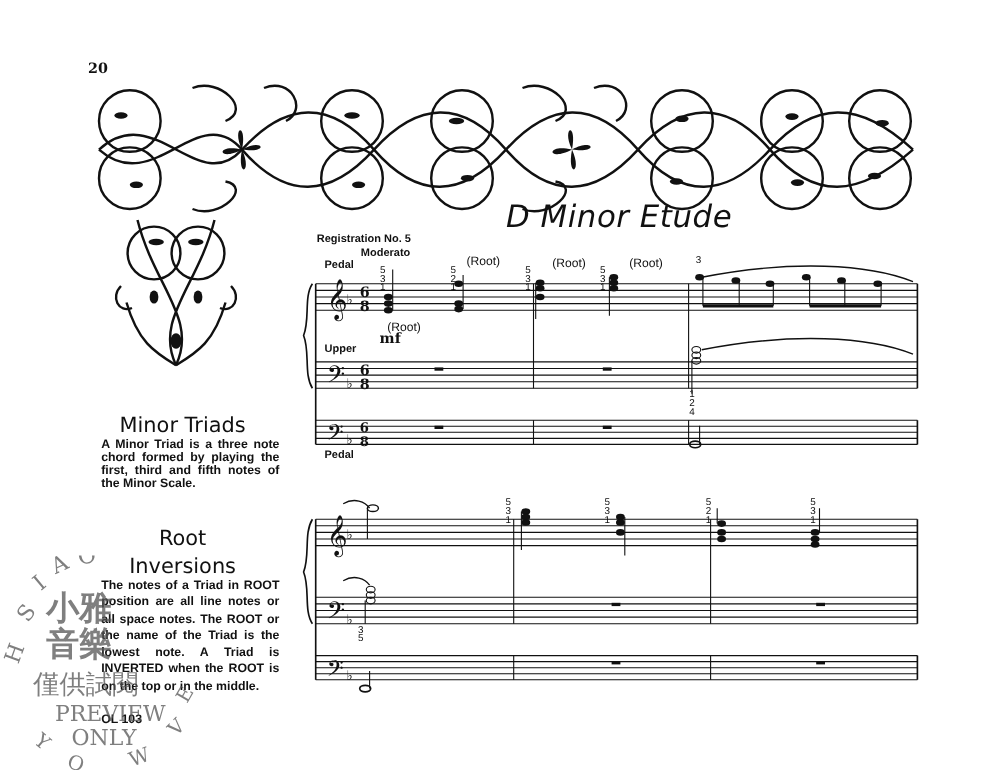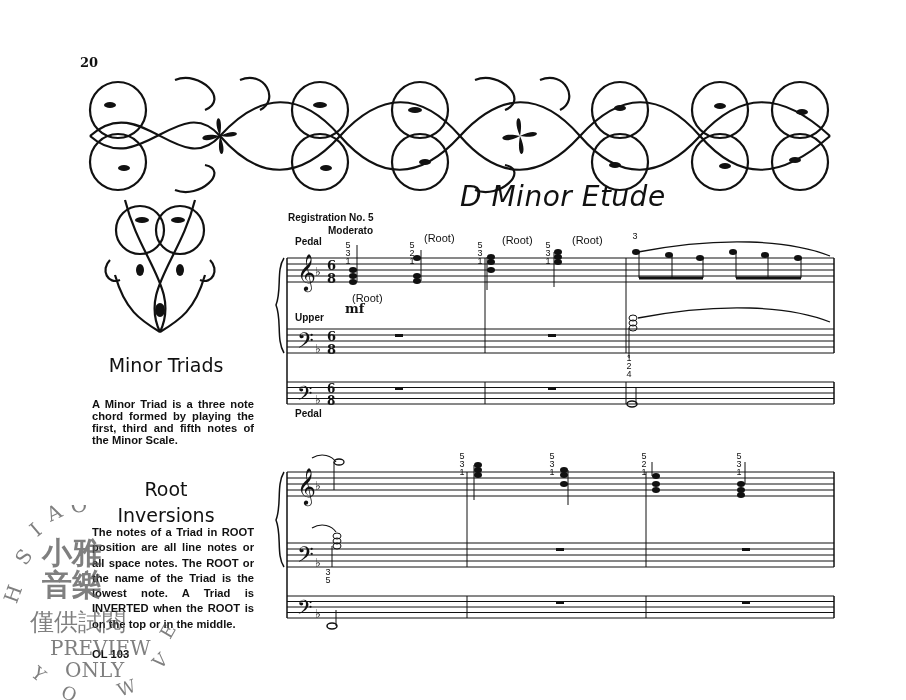--- a/index.html
+++ b/index.html
@@ -66,21 +66,21 @@
     <ellipse cx="62" cy="150" rx="7" ry="3"></ellipse>
       <ellipse cx="98" cy="150" rx="7" ry="3"></ellipse>
     <ellipse cx="80" cy="240" rx="5" ry="7"></ellipse>
     <ellipse cx="60" cy="200" rx="4" ry="6"></ellipse>
       <ellipse cx="100" cy="200" rx="4" ry="6"></ellipse>
   </g>
 </svg>
 
 <div class="abs title">D Minor Etude</div>
 
-<div class="abs side-heading" style="left:76px;top:354px">Minor Triads</div>
+<div class="abs side-heading" style="left:76px;top:376px">Minor Triads</div>
 <div class="abs side-body" style="left:92px;top:398px">A Minor Triad is a three note chord formed by playing the first, third and fifth notes of the Minor Scale.</div>
 
 <div class="abs side-heading" style="left:76px;top:478px">Root</div>
 <div class="abs side-heading" style="left:76px;top:504px">Inversions</div>
 <div class="abs side-body" style="left:92px;top:525px;line-height:15.3px">The notes of a Triad in ROOT position are all line notes or all space notes. The ROOT or the name of the Triad is the lowest note. A Triad is INVERTED when the ROOT is on the top or in the middle.</div>
 <div class="abs side-body" style="left:92px;top:648px;width:auto">OL 103</div>
 
 <div class="abs small" style="left:288px;top:212px">Registration No. 5</div>
 <div class="abs small" style="left:328px;top:225px">Moderato</div>
 <div class="abs small" style="left:295px;top:236px">Pedal</div>

